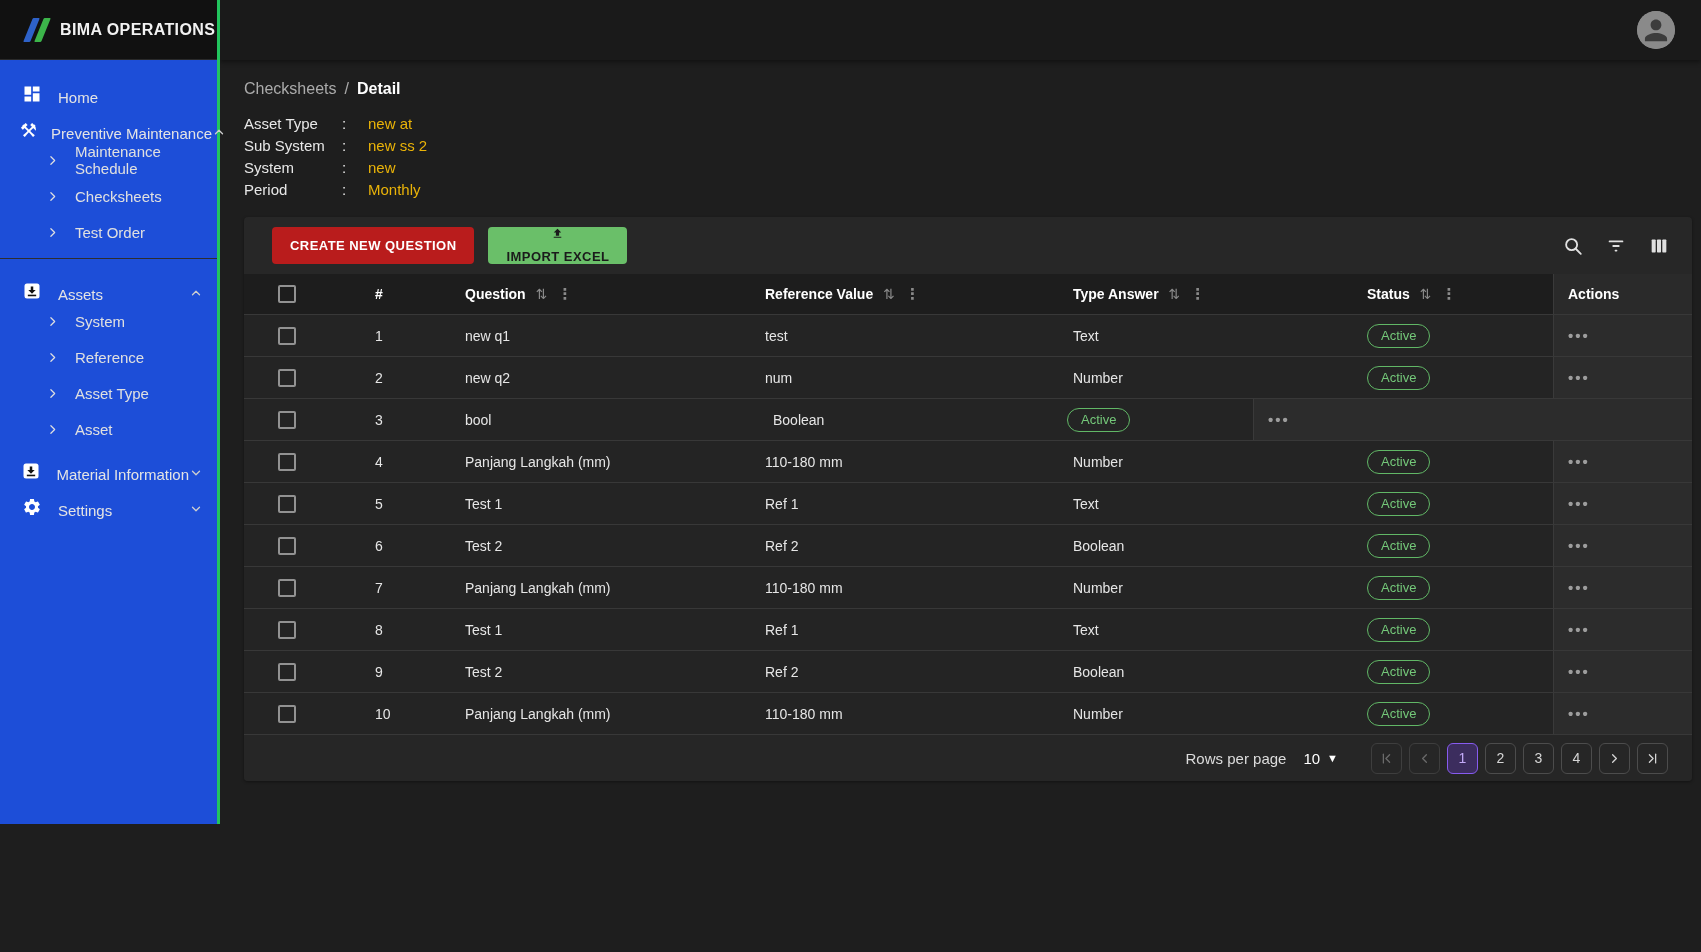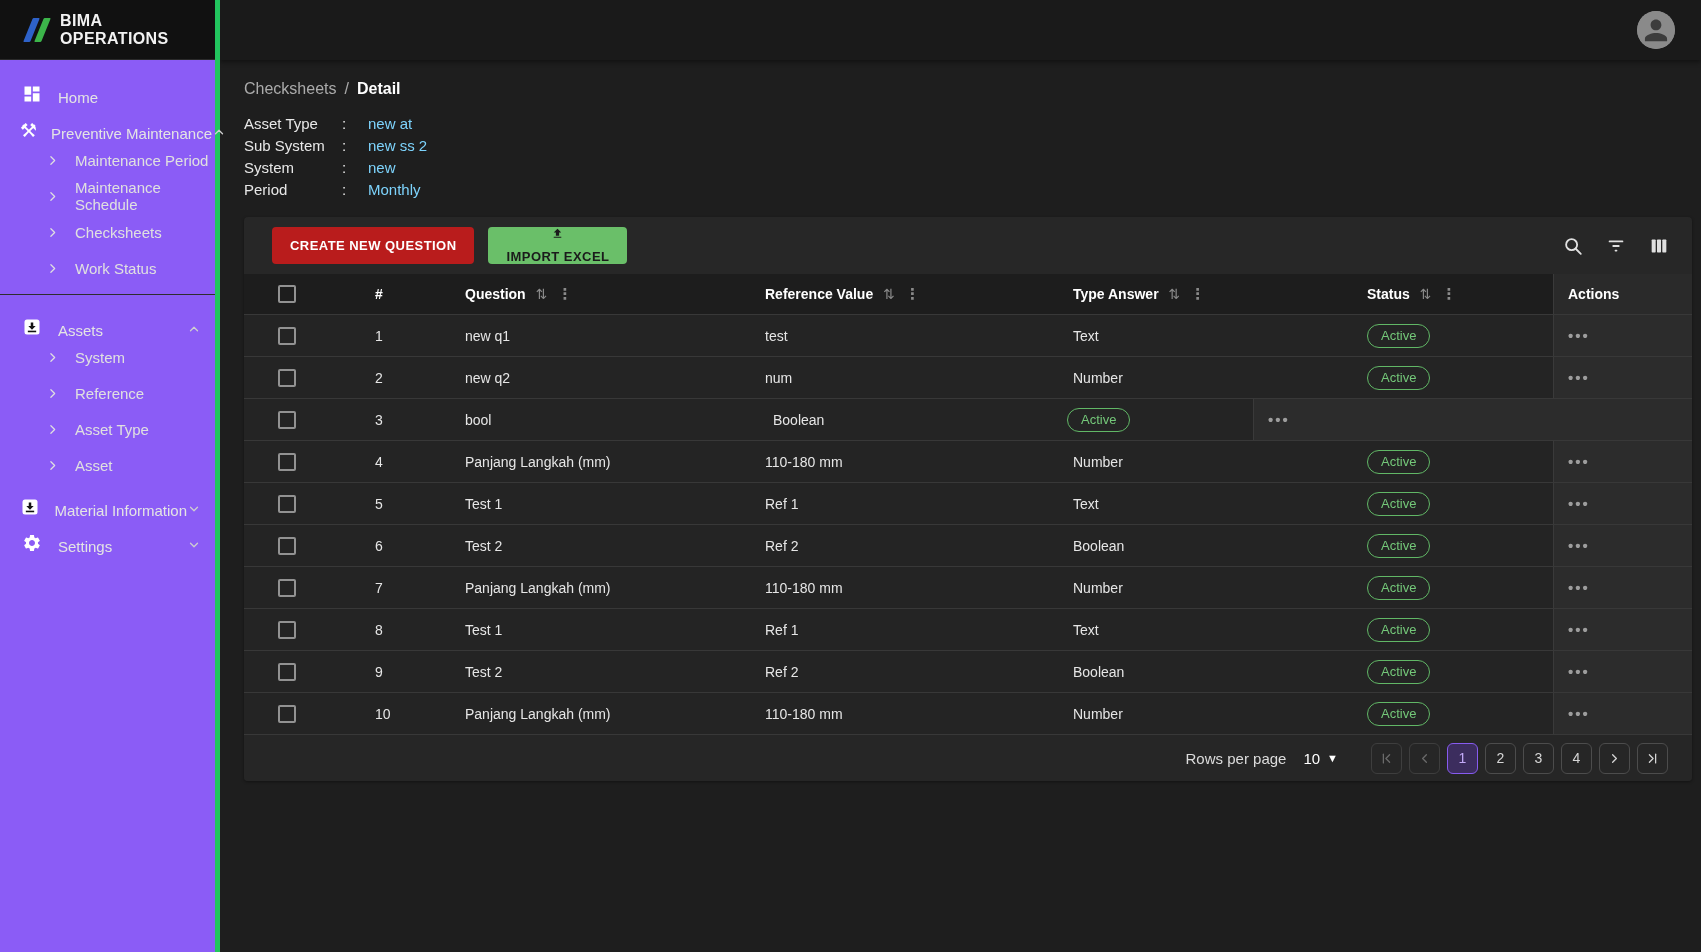--- a/index.html
+++ b/index.html
@@ -1,21 +1,21 @@
 <!DOCTYPE html>
 <html><head>
 <meta charset="utf-8">
 <style>
   * { margin:0; padding:0; box-sizing:border-box; }
   html,body { width:1701px; height:952px; overflow:hidden; background:#1e1e1e;
     font-family:"Liberation Sans","DejaVu Sans",sans-serif; color:#e6e6e6; }
 
   
-  .sidebar { position:fixed; left:0; top:0; width:220px; height:952px; background:#8b5cf6;
-    border-right:5px solid #22c55e; z-index:5; }
+  .sidebar { position:fixed; left:0; top:0; width:220px; height:824px; background:#1d4ed8;
+    border-right:3px solid #22c55e; z-index:5; }
   .logo-row { height:60px; display:flex; align-items:center; padding-left:28px;
     border-bottom:1px solid #2a2a2a; background:#111; }
   .logo-slashes { display:flex; gap:4px; margin-right:14px; }
   .slash { width:7px; height:24px; transform:skewX(-22deg); border-radius:1px; }
   .slash.blue { background:#2e62c9; }
   .slash.green { background:#3cb54a; }
   .brand-title { font-size:16px; font-weight:bold; letter-spacing:.4px; color:#f2f2f2; }
 
   nav { padding-top:10px; }
   .nav-item { height:36px; display:flex; align-items:flex-end; padding:0 14px 0 20px;
@@ -39,21 +39,21 @@
   
   .content { padding:20px 9px 0 24px; }
   .breadcrumb { font-size:16px; color:#ababab; display:flex; gap:8px; align-items:center; }
   .breadcrumb .crumb-link { color:#ababab; cursor:pointer; }
   .breadcrumb .crumb-current { color:#ffffff; font-weight:bold; }
 
   .details { margin-top:15px; font-size:15px; }
   .detail-row { display:flex; line-height:22px; }
   .detail-label { width:98px; color:#e8e8e8; }
   .detail-colon { width:26px; color:#e8e8e8; }
-  .detail-value { color:#7dd3fc; }
+  .detail-value { color:#eab308; }
 
   
   .panel { margin-top:16px; background:#272727; border-radius:4px; overflow:hidden;
     box-shadow:0 1px 3px rgba(0,0,0,.4); }
   .toolbar { display:flex; align-items:center; justify-content:space-between; padding:10px 16px; }
   .toolbar-left { display:flex; gap:14px; }
   .btn { height:37px; border:none; border-radius:4px; font-size:13px; font-weight:bold;
     letter-spacing:.45px; padding:0 18px; cursor:pointer;
     font-family:"Liberation Sans","DejaVu Sans",sans-serif; display:flex; align-items:center; gap:9px; }
   .btn-create { background:#b91c1c; color:#ffffff; margin-left:12px; }
@@ -129,45 +129,37 @@
             <path d="M6 15l6-6 6 6"></path>
           </svg>
       </span>
     </div>
     <div class="nav-sub">
       <span class="chev">
           <svg class="stroke-ic" width="13" height="13" viewBox="0 0 24 24">
             <path d="M9 5l7 7-7 7"></path>
           </svg>
         </span>
-      <span>Maintenance Period</span>
-    </div>
-    <div class="nav-sub">
-      <span class="chev">
-          <svg class="stroke-ic" width="13" height="13" viewBox="0 0 24 24">
-            <path d="M9 5l7 7-7 7"></path>
-          </svg>
-        </span>
       <span>Maintenance Schedule</span>
     </div>
     <div class="nav-sub">
       <span class="chev">
           <svg class="stroke-ic" width="13" height="13" viewBox="0 0 24 24">
             <path d="M9 5l7 7-7 7"></path>
           </svg>
         </span>
       <span>Checksheets</span>
     </div>
     <div class="nav-sub">
       <span class="chev">
           <svg class="stroke-ic" width="13" height="13" viewBox="0 0 24 24">
             <path d="M9 5l7 7-7 7"></path>
           </svg>
         </span>
-      <span>Work Status</span>
+      <span>Test Order</span>
     </div>
 
     <div class="side-divider"></div>
 
     <div class="nav-item">
       <span class="nicon">
         <svg width="20" height="20" viewBox="0 0 24 24">
             <rect x="3" y="3" width="18" height="18" rx="3" fill="#ffffff"></rect>
             <path d="M12 15.2 7.6 10.8h2.9V6.5h3v4.3h2.9L12 15.2z" fill="#131313"></path>
             <rect x="7" y="16.4" width="10" height="1.9" fill="#131313"></rect>

